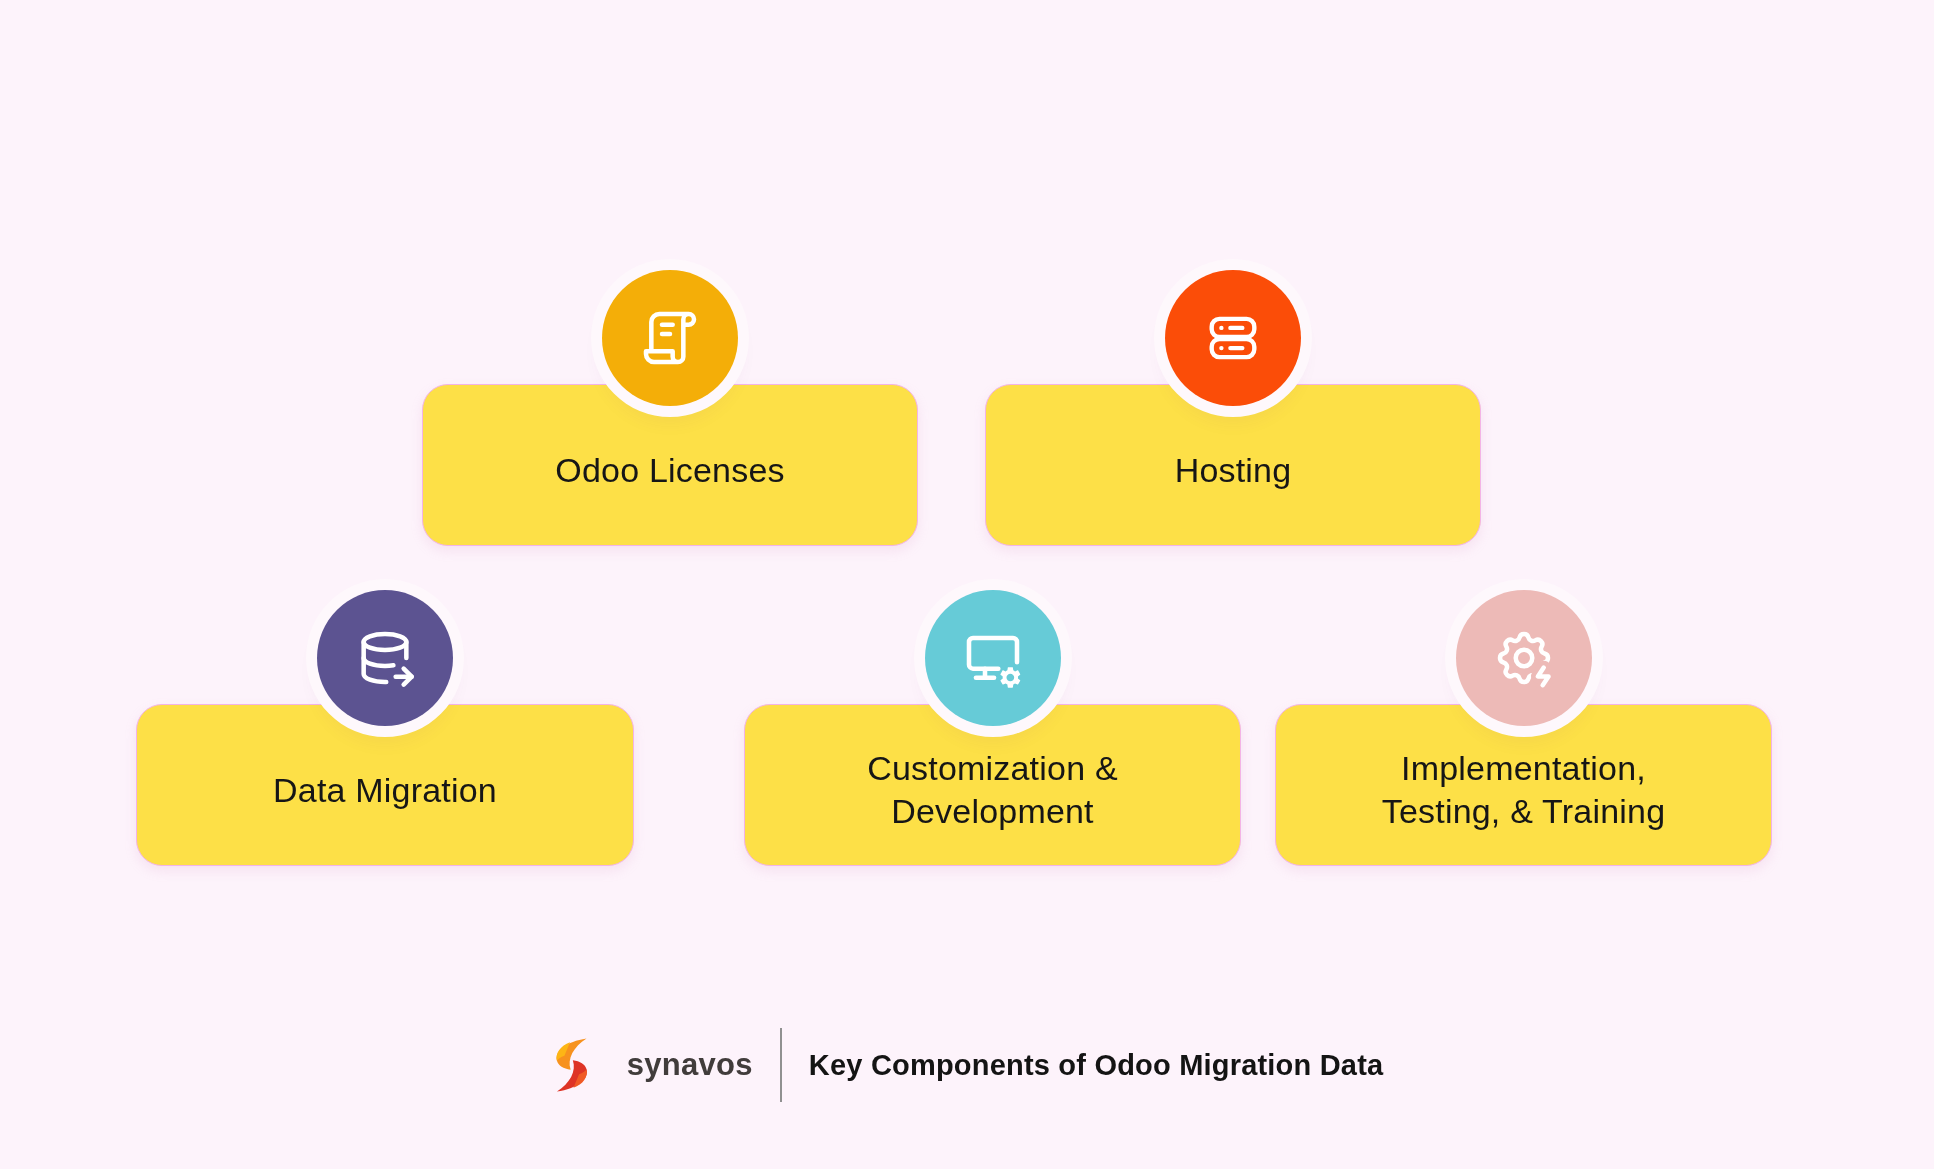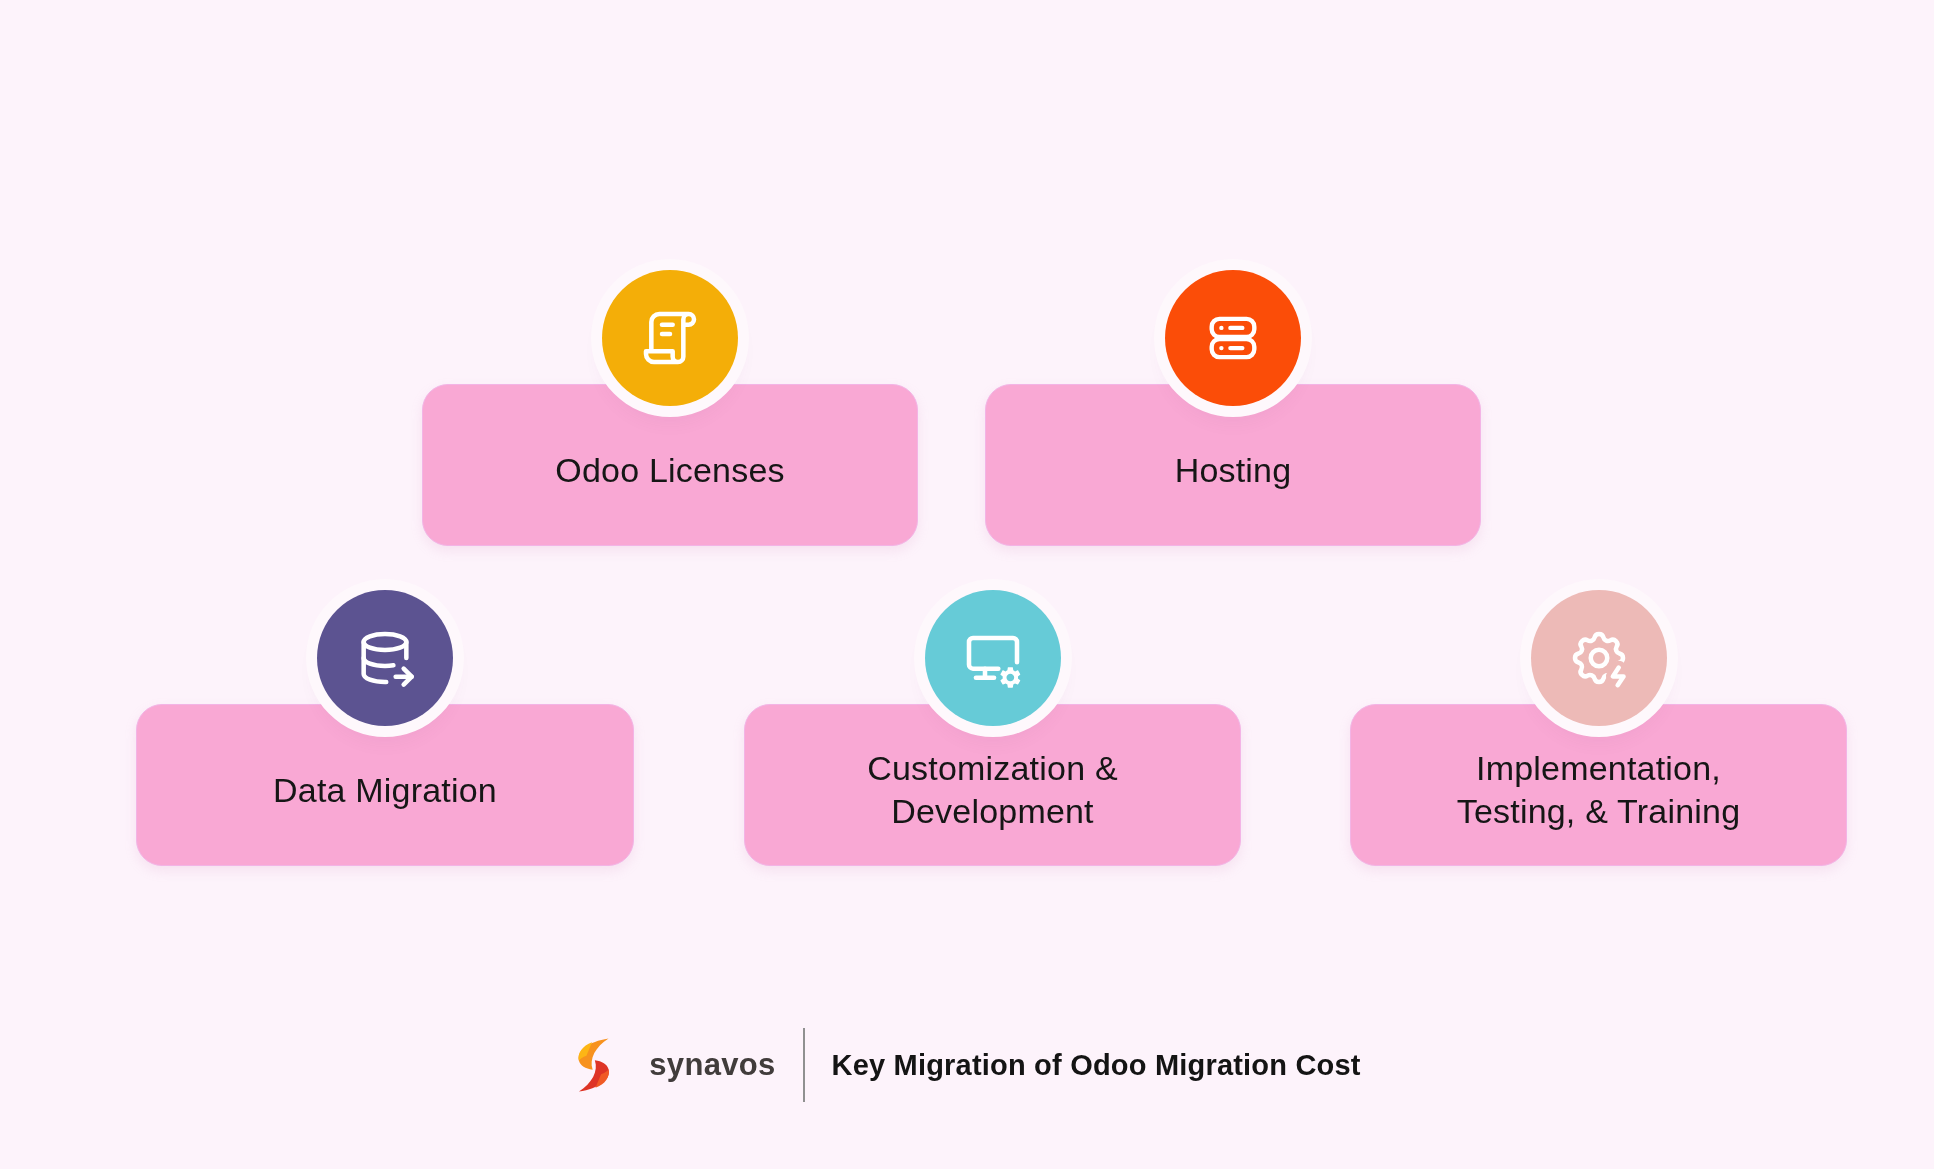--- a/index.html
+++ b/index.html
@@ -3,21 +3,21 @@
 <meta charset="utf-8">
 <style>
   html,body{margin:0;padding:0;}
   body{font-family:"Liberation Sans","DejaVu Sans",sans-serif;}
   .canvas{
     position:relative;width:1934px;height:1169px;overflow:hidden;
     background:#FDF3FB;
   }
   .card{
     position:absolute;height:160px;
-    background:#f9a8d4;
+    background:#fde047;
     border:1.5px solid #F3B4E6;
     border-radius:26px;
     box-shadow:0 5px 12px rgba(214,150,196,0.18);
     display:flex;align-items:center;justify-content:center;
   }
   .icon-circle{
     position:absolute;top:-115px;left:50%;margin-left:-68px;
     width:136px;height:136px;border-radius:50%;
     display:flex;align-items:center;justify-content:center;
     box-shadow:0 0 0 11px #FEF8FC, 0 14px 20px rgba(120,60,110,0.07);
@@ -105,21 +105,21 @@
           <path d="M21 13.6V6a1.5 1.5 0 0 0-1.5-1.5h-15A1.5 1.5 0 0 0 3 6v8.5A1.5 1.5 0 0 0 4.5 16H14"></path>
           <path d="M9 16v3.4"></path>
           <path d="M5.6 19.4h6.8"></path>
         </g>
         <path fill="#FFFFFF" stroke="none" transform="translate(13.7,14.5) scale(0.40)" d="M19.14 12.94c.04-.3.06-.61.06-.94 0-.32-.02-.64-.07-.94l2.03-1.58c.18-.14.23-.41.12-.61l-1.92-3.32c-.12-.22-.37-.29-.59-.22l-2.39.96c-.5-.38-1.03-.7-1.62-.94l-.36-2.54c-.04-.24-.24-.41-.48-.41h-3.84c-.24 0-.43.17-.47.41l-.36 2.54c-.59.24-1.13.56-1.62.94l-2.39-.96c-.22-.08-.47 0-.59.22L2.74 8.87c-.12.21-.08.47.12.61l2.03 1.58c-.05.3-.09.63-.09.94s.02.64.07.94l-2.03 1.58c-.18.14-.23.41-.12.61l1.92 3.32c.12.22.37.29.59.22l2.39-.96c.5.38 1.03.7 1.62.94l.36 2.54c.05.24.24.41.48.41h3.84c.24 0 .44-.17.47-.41l.36-2.54c.59-.24 1.13-.56 1.62-.94l2.39.96c.22.08.47 0 .59-.22l1.92-3.32c.12-.22.07-.47-.12-.61l-2.01-1.58zM12 15.6c-1.98 0-3.6-1.62-3.6-3.6s1.62-3.6 3.6-3.6 3.6 1.62 3.6 3.6-1.62 3.6-3.6 3.6z"></path>
       </svg>
     </div>
     <div class="card-label">Customization &amp; Development</div>
   </div>
 
-  <div class="card" style="left:1350px;top:704px;width:495px;">
+  <div class="card" style="left:1275px;top:704px;width:495px;">
     <div class="icon-circle" style="background: rgb(237, 186, 183);">
       <svg width="64" height="64" viewBox="0 0 24 24" style="overflow:visible">
         <g class="icon-stroke" stroke-width="1.8">
           <path d="M10.325 4.317c.426-1.756 2.924-1.756 3.35 0a1.724 1.724 0 0 0 2.573 1.066c1.543-.94 3.31.826 2.37 2.37a1.724 1.724 0 0 0 1.065 2.572c1.756.426 1.756 2.924 0 3.35a1.724 1.724 0 0 0-1.066 2.573c.94 1.543-.826 3.31-2.37 2.37a1.724 1.724 0 0 0-2.572 1.065c-.426 1.756-2.924 1.756-3.35 0a1.724 1.724 0 0 0-2.573-1.066c-1.543.94-3.31-.826-2.37-2.37a1.724 1.724 0 0 0-1.065-2.572c-1.756-.426-1.756-2.924 0-3.35a1.724 1.724 0 0 0 1.066-2.573c-.94-1.543.826-3.31 2.37-2.37 1 .608 2.296.07 2.572-1.065z"></path>
           <circle cx="12" cy="12" r="3.1"></circle>
         </g>
         <path fill="none" stroke-width="5.2" stroke-linecap="round" stroke-linejoin="round" d="M19.4 15.6l-2.2 3.3h4l-2.2 3.3" stroke="#EDBAB7"></path>
         <path class="icon-stroke" stroke-width="1.8" d="M19.4 15.6l-2.2 3.3h4l-2.2 3.3"></path>
       </svg>
     </div>
@@ -130,16 +130,16 @@
     <div class="brand">
       <svg class="brand-logo" viewBox="0 0 39 52">
         <path fill="#F7921E" d="M33.5 .5 C14 3.5 2.5 12.5 5 22 c1.3 4.8 6.2 7.7 13.2 8.6 C14.6 20 21 8.5 33.5 .5 Z"></path>
         <path fill="#FDB515" d="M5 22 c-1.8-7.3 3.4-14.6 12.6-17.9 L12.2 17.2 C8.7 18.3 6.2 20 5 22 Z"></path>
         <path fill="#DE3426" d="M5 51.5 C24.5 48.5 36 39.5 33.5 30 c-1.3-4.8-6.2-7.7-13.2-8.6 C23.9 32 17.5 43.5 5 51.5 Z"></path>
         <path fill="#F05A25" d="M33.5 30 c1.8 7.3-3.4 14.6-12.6 17.9 L26.3 34.8 C29.8 33.7 32.3 32 33.5 30 Z"></path>
       </svg>
       <span class="brand-name">synavos</span>
     </div>
     <div class="footer-divider"></div>
-    <div class="footer-title">Key Migration of Odoo Migration Cost</div>
+    <div class="footer-title">Key Components of Odoo Migration Data</div>
   </div>
 
 </div>
 
 </body></html>

